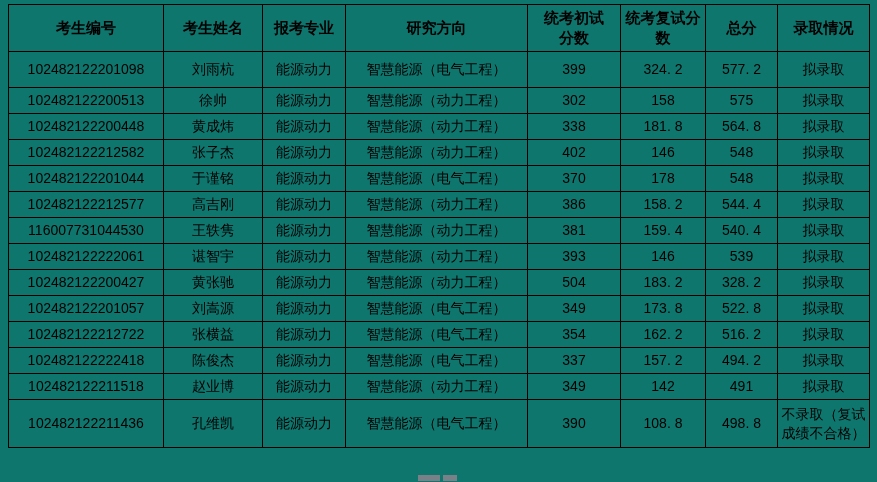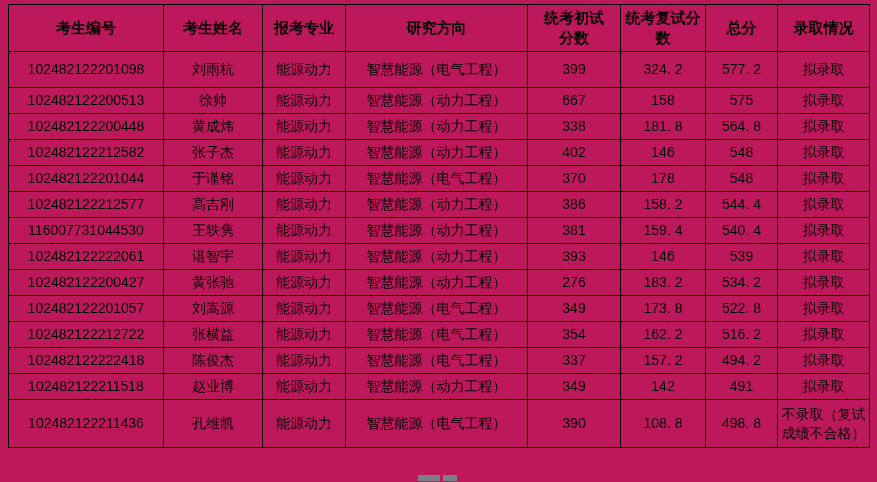--- a/index.html
+++ b/index.html
@@ -1,20 +1,20 @@
 <!DOCTYPE html>
 <html><head>
 <meta charset="utf-8">
 <style>
   html, body { margin: 0; padding: 0; }
   .screen {
     position: relative;
     width: 877px;
     height: 482px;
-    background: #be185d;
+    background: #0f766e;
     overflow: hidden;
     font-family: "Liberation Sans", "DejaVu Sans", sans-serif;
     color: #000000;
   }
   table.results {
     position: absolute;
     left: 8px;
     top: 4px;
     width: 861px;
     border-collapse: collapse;
@@ -96,21 +96,21 @@
         <td>399</td>
         <td>324. 2</td>
         <td>577. 2</td>
         <td>拟录取</td>
       </tr>
       <tr>
         <td>102482122200513</td>
         <td>徐帅</td>
         <td>能源动力</td>
         <td>智慧能源（动力工程）</td>
-        <td>667</td>
+        <td>302</td>
         <td>158</td>
         <td>575</td>
         <td>拟录取</td>
       </tr>
       <tr>
         <td>102482122200448</td>
         <td>黄成炜</td>
         <td>能源动力</td>
         <td>智慧能源（动力工程）</td>
         <td>338</td>
@@ -166,23 +166,23 @@
         <td>393</td>
         <td>146</td>
         <td>539</td>
         <td>拟录取</td>
       </tr>
       <tr>
         <td>102482122200427</td>
         <td>黄张驰</td>
         <td>能源动力</td>
         <td>智慧能源（动力工程）</td>
-        <td>276</td>
+        <td>504</td>
         <td>183. 2</td>
-        <td>534. 2</td>
+        <td>328. 2</td>
         <td>拟录取</td>
       </tr>
       <tr>
         <td>102482122201057</td>
         <td>刘嵩源</td>
         <td>能源动力</td>
         <td>智慧能源（电气工程）</td>
         <td>349</td>
         <td>173. 8</td>
         <td>522. 8</td>

